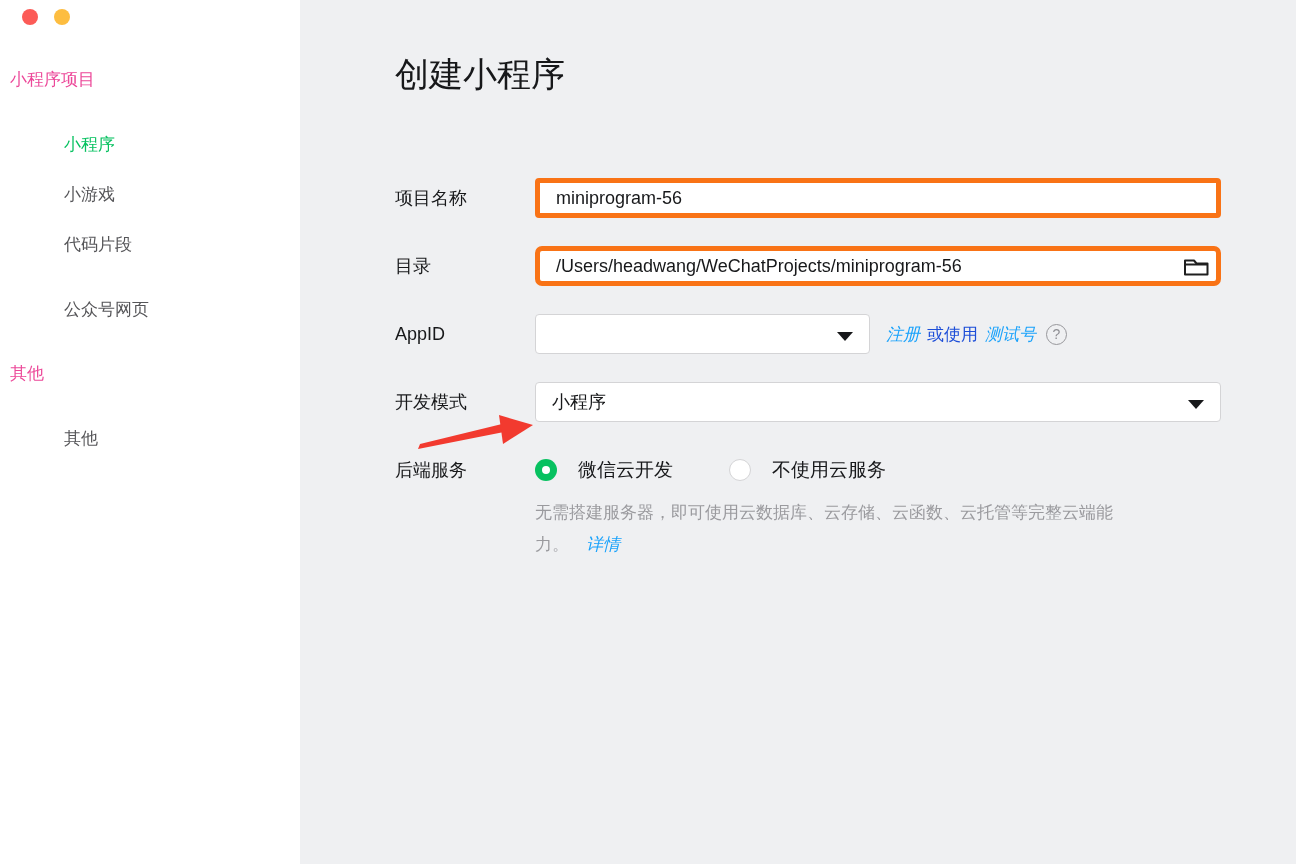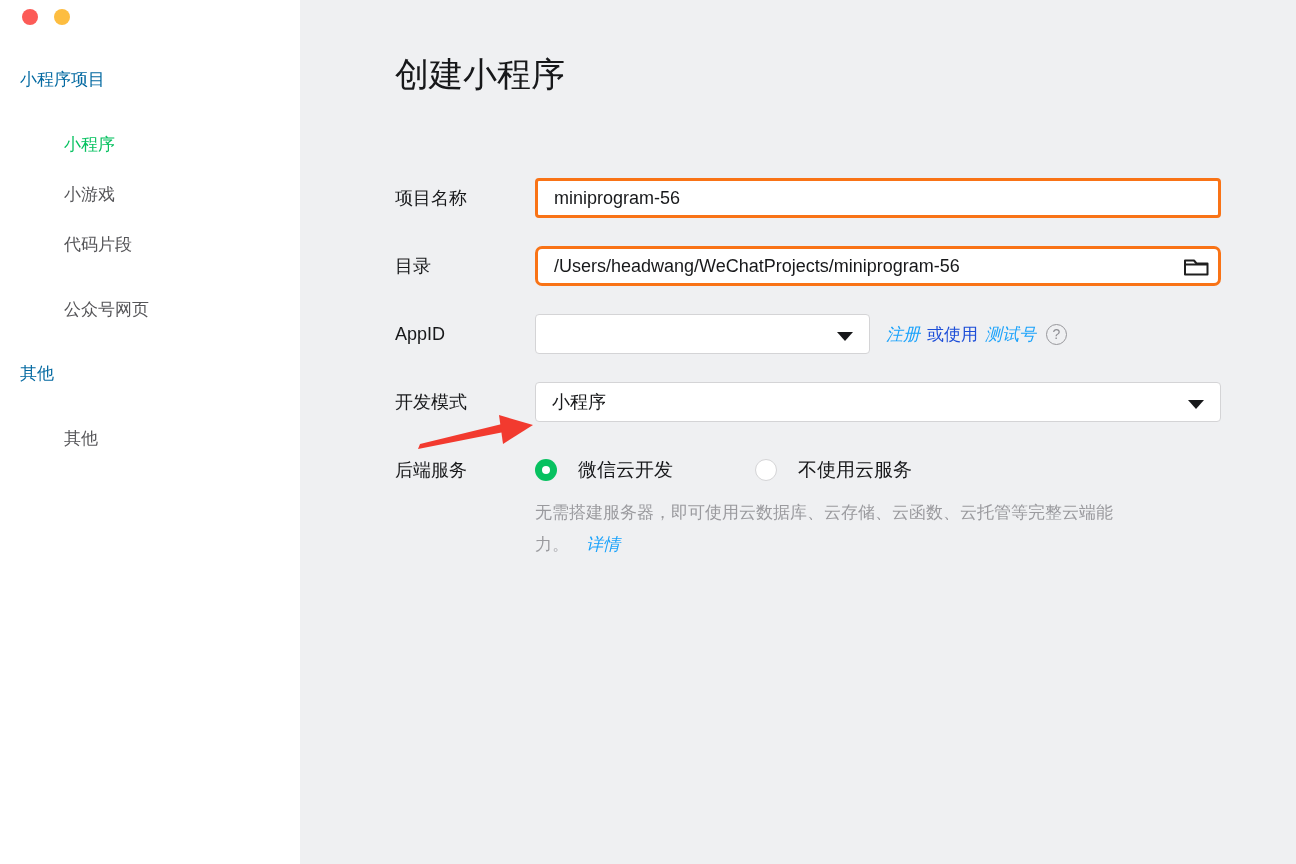--- a/index.html
+++ b/index.html
@@ -16,22 +16,22 @@
     position: absolute; left: 0; top: 0; width: 300px; height: 864px;
     background: #ffffff;
   }
   .traffic-lights { padding: 9px 0 0 22px; height: 26px; display: flex; gap: 16px; }
   .light { width: 16px; height: 16px; border-radius: 50%; }
   .light.red { background: #fc5b57; }
   .light.yellow { background: #fdbd40; }
 
   .nav { list-style: none; }
   .nav-header {
-    height: 50px; line-height: 50px; padding-left: 20px;
-    font-size: 17px; color: #0369a1; font-weight: 400;
+    height: 50px; line-height: 50px; padding-left: 10px;
+    font-size: 17px; color: #ec4899; font-weight: 400;
   }
   .nav-item {
     height: 50px; line-height: 50px; padding-left: 64px;
     font-size: 17px; color: #555558; cursor: pointer;
   }
   .nav-item.active { color: #07c160; }
   .nav-header.first { margin-top: 29px; }
   .nav-header.later { margin-top: 14px; }
   .nav-item.first-of-group { margin-top: 15px; }
 
@@ -49,21 +49,21 @@
   .row { display: flex; align-items: center; height: 40px; margin-bottom: 28px; }
   .row-label {
     width: 140px; flex: 0 0 140px;
     font-size: 18px; color: #17181a;
   }
   .control { position: relative; }
 
   .text-input {
     height: 40px; width: 686px;
     background: #ffffff;
-    border: 3px solid #f97316; border-radius: 4px;
+    border: 5px solid #f97316; border-radius: 4px;
     padding: 0 16px; font-size: 18px; color: #17181a;
     font-family: "Liberation Sans", "DejaVu Sans", sans-serif;
     outline: none;
   }
   .text-input.with-icon { padding-right: 52px; border-radius: 7px; }
 
   .folder-btn {
     position: absolute; right: 10px; top: 8px; width: 30px; height: 24px;
     display: flex; align-items: center; justify-content: center;
     cursor: pointer; background: transparent; border: none;
@@ -89,21 +89,21 @@
   .link { color: #1aa2fb; cursor: pointer; text-decoration: none; font-style: italic; }
   .muted { color: #1d4ed8; }
   .help-icon {
     width: 21px; height: 21px; border-radius: 50%;
     border: 1.5px solid #97979b; color: #8f8f94;
     font-size: 14px; line-height: 18px; text-align: center;
     margin-left: 3px; cursor: pointer;
   }
 
   
-  .radio-group { display: flex; align-items: center; gap: 82px; }
+  .radio-group { display: flex; align-items: center; gap: 56px; }
   .radio-option { display: flex; align-items: center; gap: 21px; cursor: pointer; }
   .radio-dot { width: 22px; height: 22px; border-radius: 50%; position: relative; }
   .radio-dot.on { background: #07c160; }
   .radio-dot.on::after {
     content: ""; position: absolute; left: 7px; top: 7px;
     width: 8px; height: 8px; border-radius: 50%; background: #ffffff;
   }
   .radio-dot.off { background: #ffffff; border: 1px solid #d4d4d6; }
   .radio-label { font-size: 19px; color: #17181a; }
 

